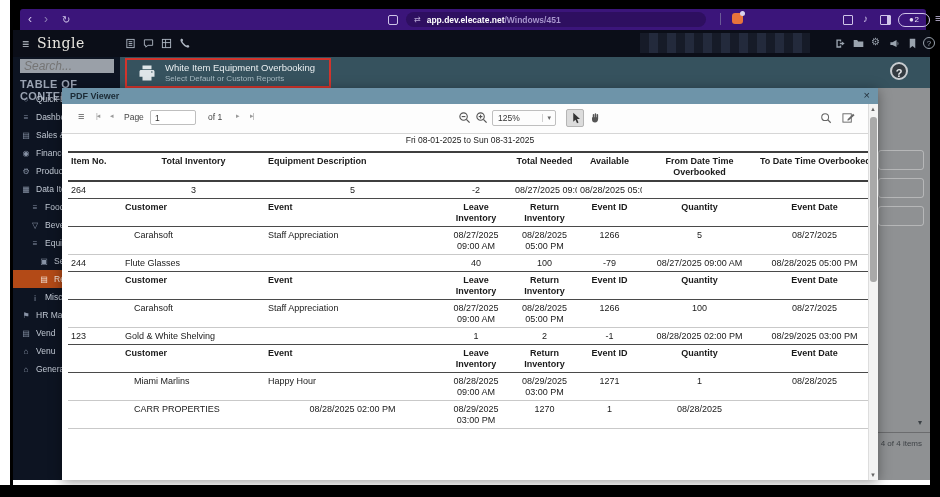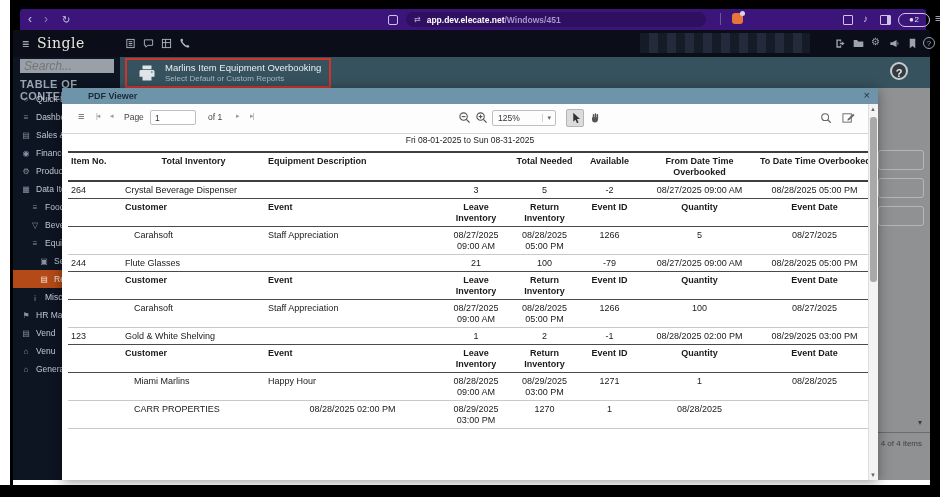--- a/index.html
+++ b/index.html
@@ -53,21 +53,21 @@
   .sitem.active .ic{color:#f2e2d8;}
   
   .appcontent{left:120px;top:88px;width:810px;height:392px;background:#8f9193;}
   .ghostbox{right:6px;width:44px;height:18px;border:1px solid rgba(255,255,255,.35);border-radius:3px;}
   .pgcaret{right:8px;top:330px;font-size:8px;color:#3a3f44;}
   .pgline{right:0;top:344px;width:58px;border-top:1px solid rgba(0,0,0,.25);}
   .pgtext{right:8px;top:351px;font-size:8px;color:#3f4347;white-space:nowrap;}
   
   .pdf{left:62px;top:88px;width:816px;height:392px;background:#fff;box-shadow:0 2px 12px rgba(0,0,0,.4);z-index:10;}
   .pdf-title{left:0;top:0;width:816px;height:16px;background:#6e94a9;}
-  .pdf-title .t{position:absolute;left:26px;top:3px;font-size:9px;font-weight:bold;color:#1b2b36;}
+  .pdf-title .t{position:absolute;left:8px;top:3px;font-size:9px;font-weight:bold;color:#1b2b36;}
   .pdf-x{position:absolute;right:8px;top:1px;font-size:11px;color:#24323c;cursor:default;}
   .pdf-tools{left:0;top:16px;width:816px;height:30px;background:#fdfdfd;border-bottom:1px solid #d6d6d6;box-sizing:border-box;}
   .tl{position:absolute;top:8px;font-size:8.5px;color:#444;}
   .navg{color:#9a9a9a;font-size:7px;letter-spacing:-1px;}
   .pageinput{left:88px;top:6px;width:46px;height:15px;border:1px solid #bfbfbf;border-radius:2px;font-size:8.5px;color:#333;
              padding:0 4px;box-sizing:border-box;font-family:"Liberation Sans",sans-serif;}
   .zoomsel{left:430px;top:6px;width:64px;height:16px;border:1px solid #bfbfbf;border-radius:2px;font-size:8.5px;color:#333;
            display:flex;align-items:center;padding-left:5px;box-sizing:border-box;}
   .zoomsel .car{margin-left:auto;border-left:1px solid #d0d0d0;padding:0 4px;color:#666;font-size:7px;}
   .toolbtn{top:5px;width:18px;height:18px;border-radius:2px;display:flex;align-items:center;justify-content:center;}
@@ -247,21 +247,21 @@
 
 <div class="abs teal">
   <div class="abs redbox">
     <span style="margin:0 8px 0 10px;">
       <svg width="20" height="18" viewBox="0 0 24 24">
           <path d="M6 2h12v5H6zM4 8h16c1.1 0 2 .9 2 2v7h-4v5H6v-5H2v-7c0-1.1.9-2 2-2zm4 9h8v4H8z" fill="#dfe5e8"></path>
           <circle cx="18.5" cy="10.5" r="1" fill="#36525e"></circle>
         </svg>
     </span>
     <span>
-      <div class="rb-title">Marlins Item Equipment Overbooking</div>
+      <div class="rb-title">White Item Equipment Overbooking</div>
       <div class="rb-sub">Select Default or Custom Reports</div>
     </span>
   </div>
   <div class="abs helpbtn">?</div>
 </div>
 
 <div class="abs appcontent">
   <div class="abs ghostbox" style="top:62px;"></div>
   <div class="abs ghostbox" style="top:90px;"></div>
   <div class="abs ghostbox" style="top:118px;"></div>
@@ -337,21 +337,20 @@
           <div class="tc al">Item No.</div>
           <div class="tc ">Total Inventory</div>
           <div class="tc al sp2">Equipment Description</div>
           <div class="tc ">Total Needed</div>
           <div class="tc ">Available</div>
           <div class="tc ">From Date Time Overbooked</div>
           <div class="tc nw">To Date Time Overbooked</div>
         </div>
         <div class="tr t-item">
           <div class="tc al">264</div>
-          <div class="tc al sp2">Crystal Beverage Dispenser</div>
           <div class="tc ">3</div>
           <div class="tc ">5</div>
           <div class="tc ">-2</div>
           <div class="tc nw">08/27/2025 09:00 AM</div>
           <div class="tc nw">08/28/2025 05:00 PM</div>
         </div>
         <div class="tr t-subhead">
           <div class="tc "></div>
           <div class="tc al">Customer</div>
           <div class="tc al">Event</div>
@@ -367,21 +366,21 @@
           <div class="tc al">Staff Appreciation</div>
           <div class="tc ">08/27/2025 09:00 AM</div>
           <div class="tc ">08/28/2025 05:00 PM</div>
           <div class="tc ">1266</div>
           <div class="tc ">5</div>
           <div class="tc ">08/27/2025</div>
         </div>
         <div class="tr t-item">
           <div class="tc al">244</div>
           <div class="tc al sp2">Flute Glasses</div>
-          <div class="tc ">21</div>
+          <div class="tc ">40</div>
           <div class="tc ">100</div>
           <div class="tc ">-79</div>
           <div class="tc nw">08/27/2025 09:00 AM</div>
           <div class="tc nw">08/28/2025 05:00 PM</div>
         </div>
         <div class="tr t-subhead">
           <div class="tc "></div>
           <div class="tc al">Customer</div>
           <div class="tc al">Event</div>
           <div class="tc ">Leave Inventory</div>

